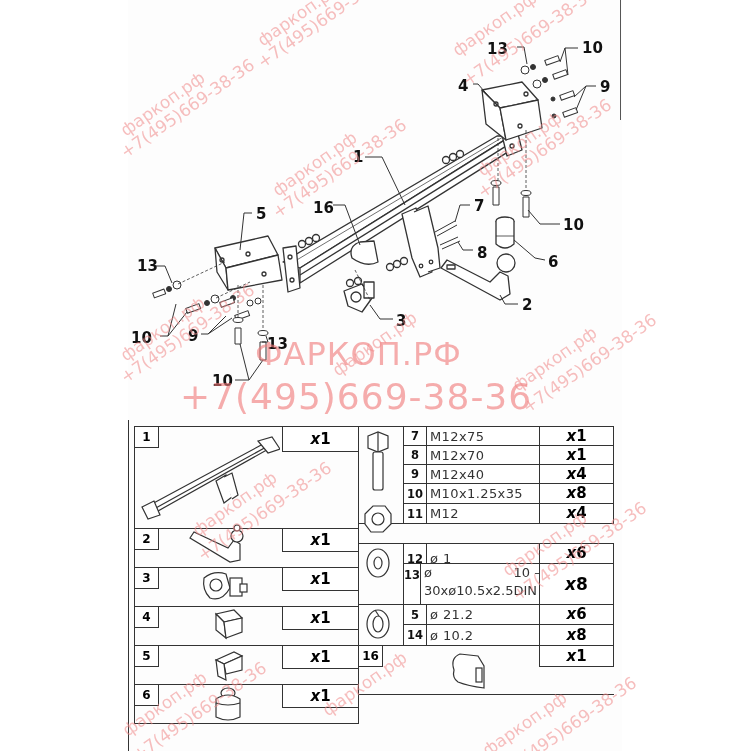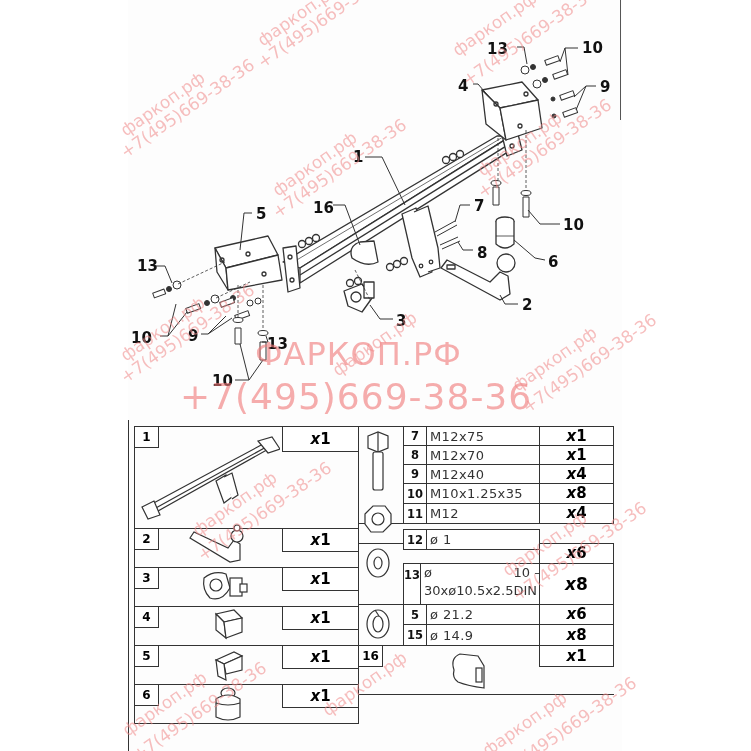--- a/index.html
+++ b/index.html
@@ -301,21 +301,21 @@
     <span class="pn">11</span>
     <span class="spec">M12</span>
   </div>
   <div class="qty" style="left:539px;top:503px;width:75px;height:21px;line-height:19px"><i>x</i><span>4</span></div>
 
   <div class="cell" style="left:358px;top:543px;width:256px;height:62px"></div>
   <svg style="position:absolute;left:363px;top:546px" width="30" height="34" fill="#fff" stroke="#333" stroke-width="1.2">
     <ellipse cx="15" cy="17" rx="11" ry="14"></ellipse>
     <ellipse cx="15" cy="17" rx="4" ry="6"></ellipse>
   </svg>
-  <div class="row" style="left:403px;top:529px;width:137px;height:21px">
+  <div class="row" style="left:403px;top:543px;width:137px;height:31px">
     <span class="pn">12</span>
     <span class="spec">ø 1</span>
   </div>
   <div class="qty" style="left:539px;top:543px;width:75px;height:21px;line-height:19px"><i>x</i><span>6</span></div>
 
   <div class="row" style="left:403px;top:563px;width:137px;height:42px;align-items:stretch">
     <span class="pn" style="align-items:flex-start;padding-top:4px">13</span>
     <span style="display:flex;justify-content:flex-start;padding-left:3px;line-height:18px">
       <span>ø 30xø10.5x2.5</span>
       <span>10  –  DIN 6667</span>
@@ -329,22 +329,22 @@
     <ellipse cx="15" cy="18" rx="5" ry="8"></ellipse>
     <line x1="12" y1="4" x2="16" y2="10"></line>
   </svg>
   <div class="row" style="left:403px;top:604px;width:137px;height:21px">
     <span class="pn">5</span>
     <span class="spec">ø 21.2</span>
   </div>
   <div class="qty" style="left:539px;top:604px;width:75px;height:21px;line-height:19px"><i>x</i><span>6</span></div>
 
   <div class="row" style="left:403px;top:624px;width:137px;height:22px">
-    <span class="pn">15</span>
-    <span class="spec">ø 14.9</span>
+    <span class="pn">14</span>
+    <span class="spec">ø 10.2</span>
   </div>
   <div class="qty" style="left:539px;top:624px;width:75px;height:22px;line-height:20px"><i>x</i><span>8</span></div>
 
   <div class="cell" style="left:358px;top:645px;width:256px;height:50px;border-right:none"></div>
   <div class="num" style="left:358px;top:645px;width:25px;height:22px">16</div>
   <div class="qty" style="left:539px;top:645px;width:75px;height:22px;line-height:20px"><i>x</i><span>1</span></div>
   <svg style="position:absolute;left:448px;top:650px" width="42" height="40" fill="#fff" stroke="#333" stroke-width="1.2">
     <path d="M6,20 Q2,8 12,4 L30,6 L36,16 L36,38 Q20,36 10,32 Q4,28 6,20 Z"></path>
     <rect x="28" y="18" width="6" height="14"></rect>
   </svg>

